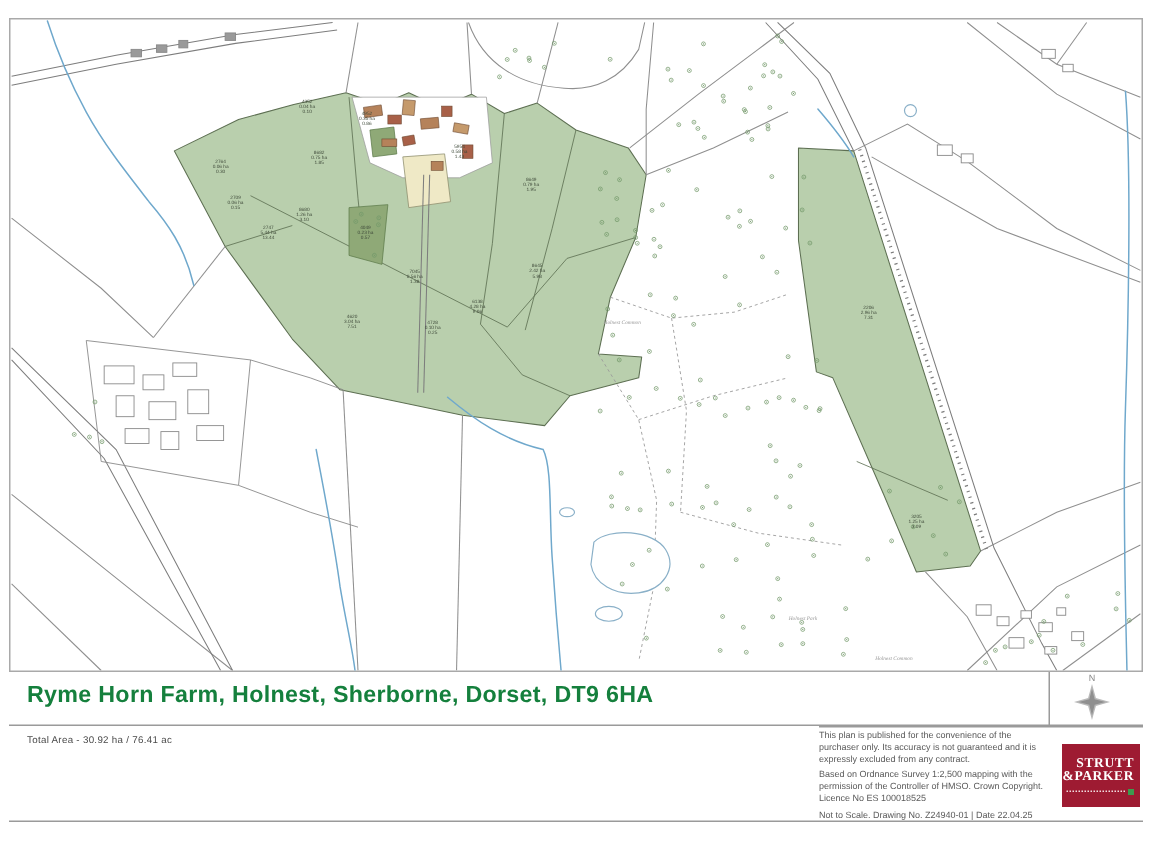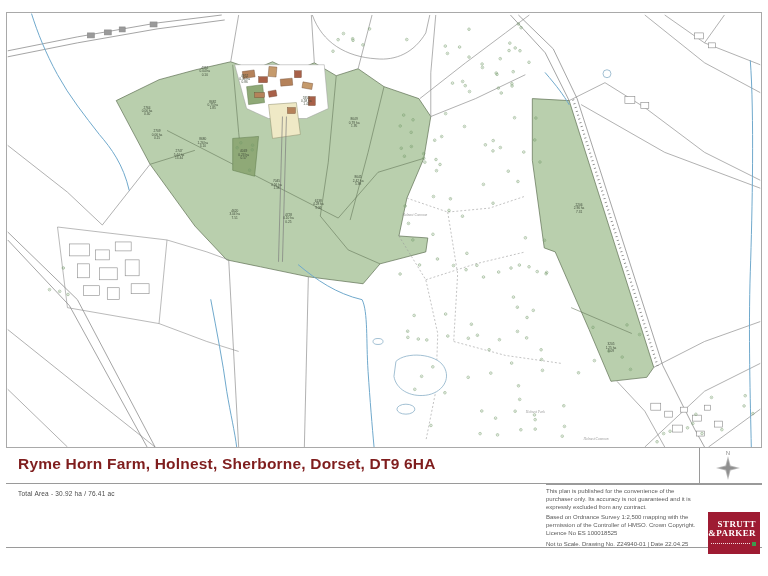--- a/index.html
+++ b/index.html
@@ -11,41 +11,41 @@
     position:absolute;left:6px;top:12px;width:756px;height:436px;
     border:1px solid #a9a9a9;box-sizing:border-box;background:#ffffff;
   }
   .map-area svg{display:block;width:100%;height:100%;}
   .title-band{
     position:absolute;left:6px;top:448px;width:756px;height:36px;
     box-sizing:border-box;border-bottom:1px solid #9a9a9a;
   }
   .page-title{
     position:absolute;left:12px;top:7px;
-    font-size:15.5px;font-weight:bold;color:#7f1d1d;letter-spacing:.2px;white-space:nowrap;
+    font-size:15.5px;font-weight:bold;color:#15803d;letter-spacing:.2px;white-space:nowrap;
   }
   .title-divider{position:absolute;right:62px;top:0;width:1px;height:36px;background:#9a9a9a;}
   .compass{position:absolute;right:14px;top:2px;width:40px;height:33px;text-align:center;}
   .compass .n{font-size:6px;color:#8a8a8a;line-height:6px;}
   .footer-band{
     position:absolute;left:6px;top:484px;width:756px;height:64px;
     box-sizing:border-box;border-bottom:1px solid #9a9a9a;
   }
   .total-area{
     position:absolute;left:12px;top:6px;font-size:6.5px;color:#4a4a4a;letter-spacing:.2px;
   }
   .legal{
     position:absolute;left:540px;top:4px;width:152px;font-size:6px;line-height:1.3;color:#5a5a5a;
   }
   .legal p{margin:0 0 3px 0;}
   .legal-top-rule{position:absolute;left:540px;top:0;width:216px;height:1px;background:#9a9a9a;}
   .logo{
     position:absolute;left:702px;top:12px;width:52px;height:42px;
     display:flex;flex-direction:column;justify-content:center;align-items:flex-end;
-    padding:3px 4px 3px 3px;box-sizing:border-box;margin-top:16px;
+    padding:3px 4px 3px 3px;box-sizing:border-box;
   }
   .logo .l1,.logo .l2{
     font-family:"Liberation Serif", serif;color:#ffffff;font-size:9px;line-height:9px;
     font-weight:bold;letter-spacing:.4px;
   }
   .logo .tagline{display:flex;align-items:center;margin-top:4px;width:100%;justify-content:flex-end;}
   .logo .tagrule{height:2px;flex:1;border-top:1px dotted rgba(255,255,255,.85);margin-right:2px;}
   .logo .greensq{width:4px;height:4px;background:#3d9a4e;}
 </style>
 </head>

